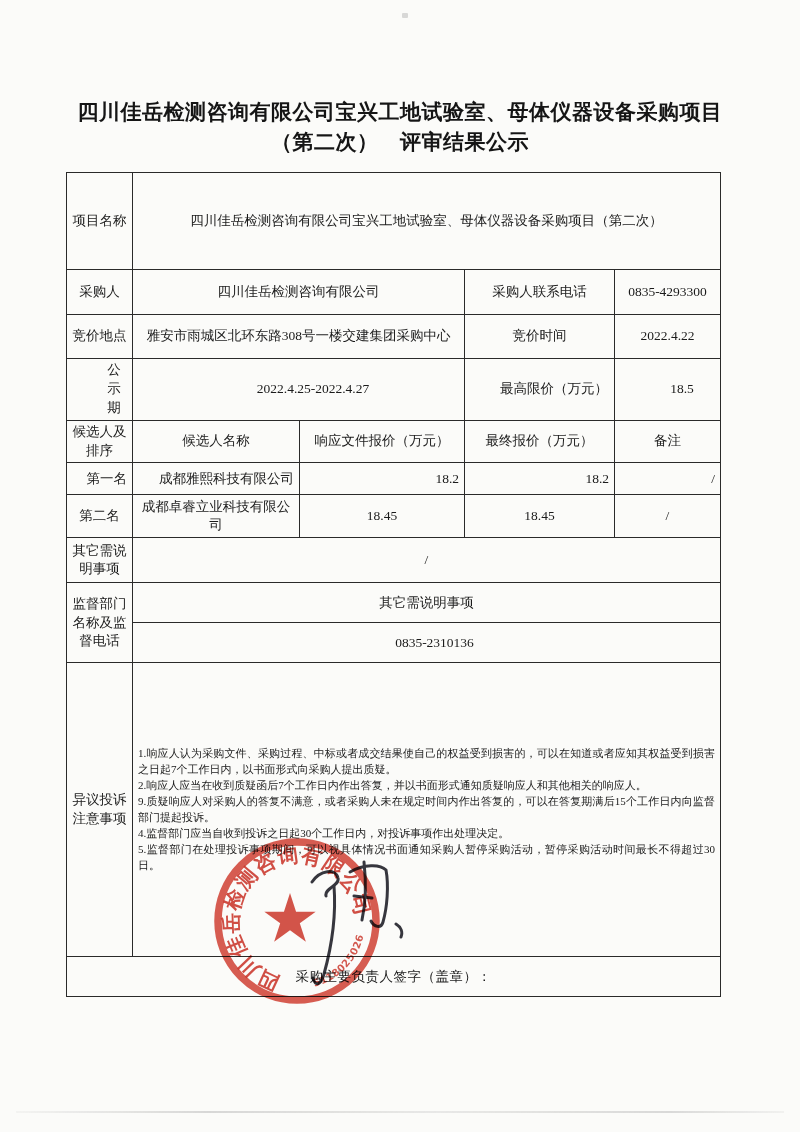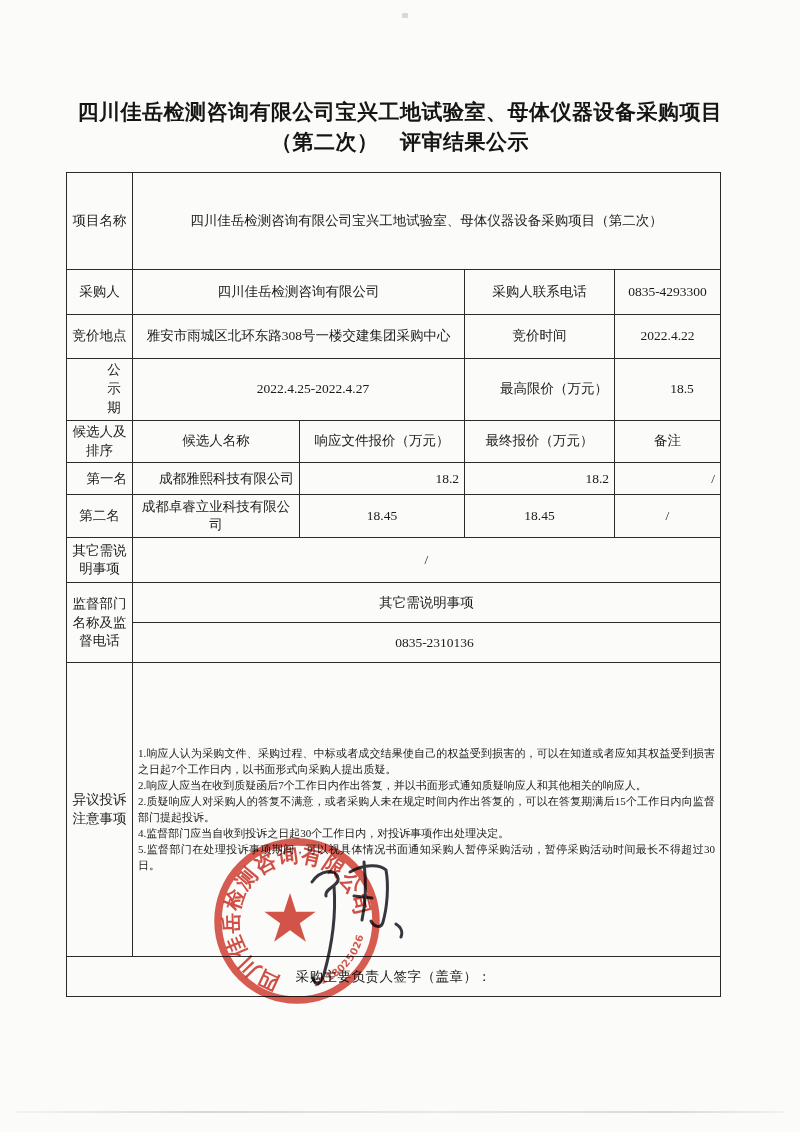--- a/index.html
+++ b/index.html
@@ -170,21 +170,21 @@
       </tr>
       <tr class="r9b">
         <td colspan="4">0835-2310136</td>
       </tr>
       <tr class="r10">
         <td class="lbl">异议投诉注意事项</td>
         <td colspan="4" class="notes-cell">
           <div class="notes">
             <p>1.响应人认为采购文件、采购过程、中标或者成交结果使自己的权益受到损害的，可以在知道或者应知其权益受到损害之日起7个工作日内，以书面形式向采购人提出质疑。</p>
             <p>2.响应人应当在收到质疑函后7个工作日内作出答复，并以书面形式通知质疑响应人和其他相关的响应人。</p>
-            <p>2.质疑响应人对采购人的答复不满意，或者采购人未在规定时间内作出答复的，可以在答复期满后15个工作日内向监督部门提起投诉。</p>
+            <p>9.质疑响应人对采购人的答复不满意，或者采购人未在规定时间内作出答复的，可以在答复期满后15个工作日内向监督部门提起投诉。</p>
             <p>4.监督部门应当自收到投诉之日起30个工作日内，对投诉事项作出处理决定。</p>
             <p>5.监督部门在处理投诉事项期间，可以视具体情况书面通知采购人暂停采购活动，暂停采购活动时间最长不得超过30日。</p>
           </div>
         </td>
       </tr>
       <tr class="r11">
         <td colspan="5" class="sig-cell">采购主要负责人签字（盖章）：</td>
       </tr>
     </tbody>
   </table>

